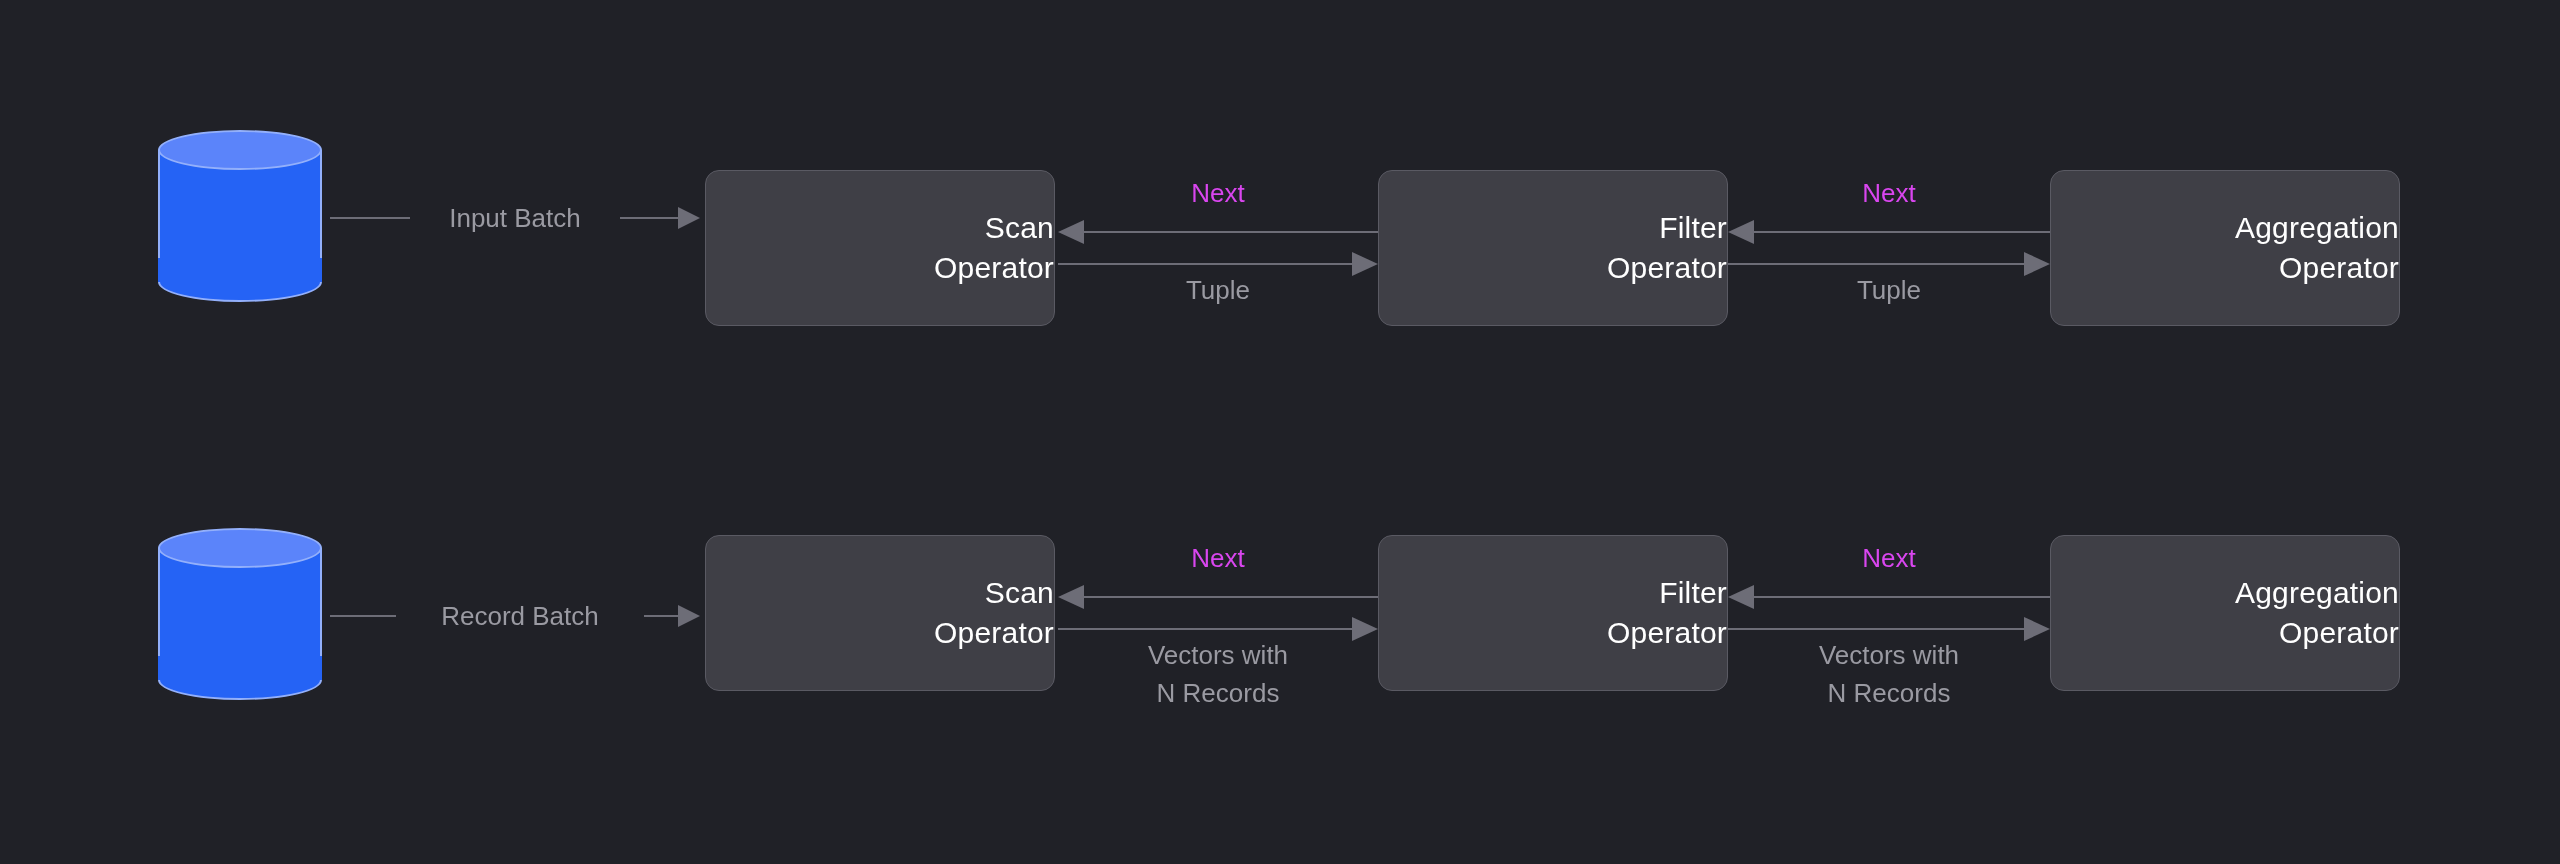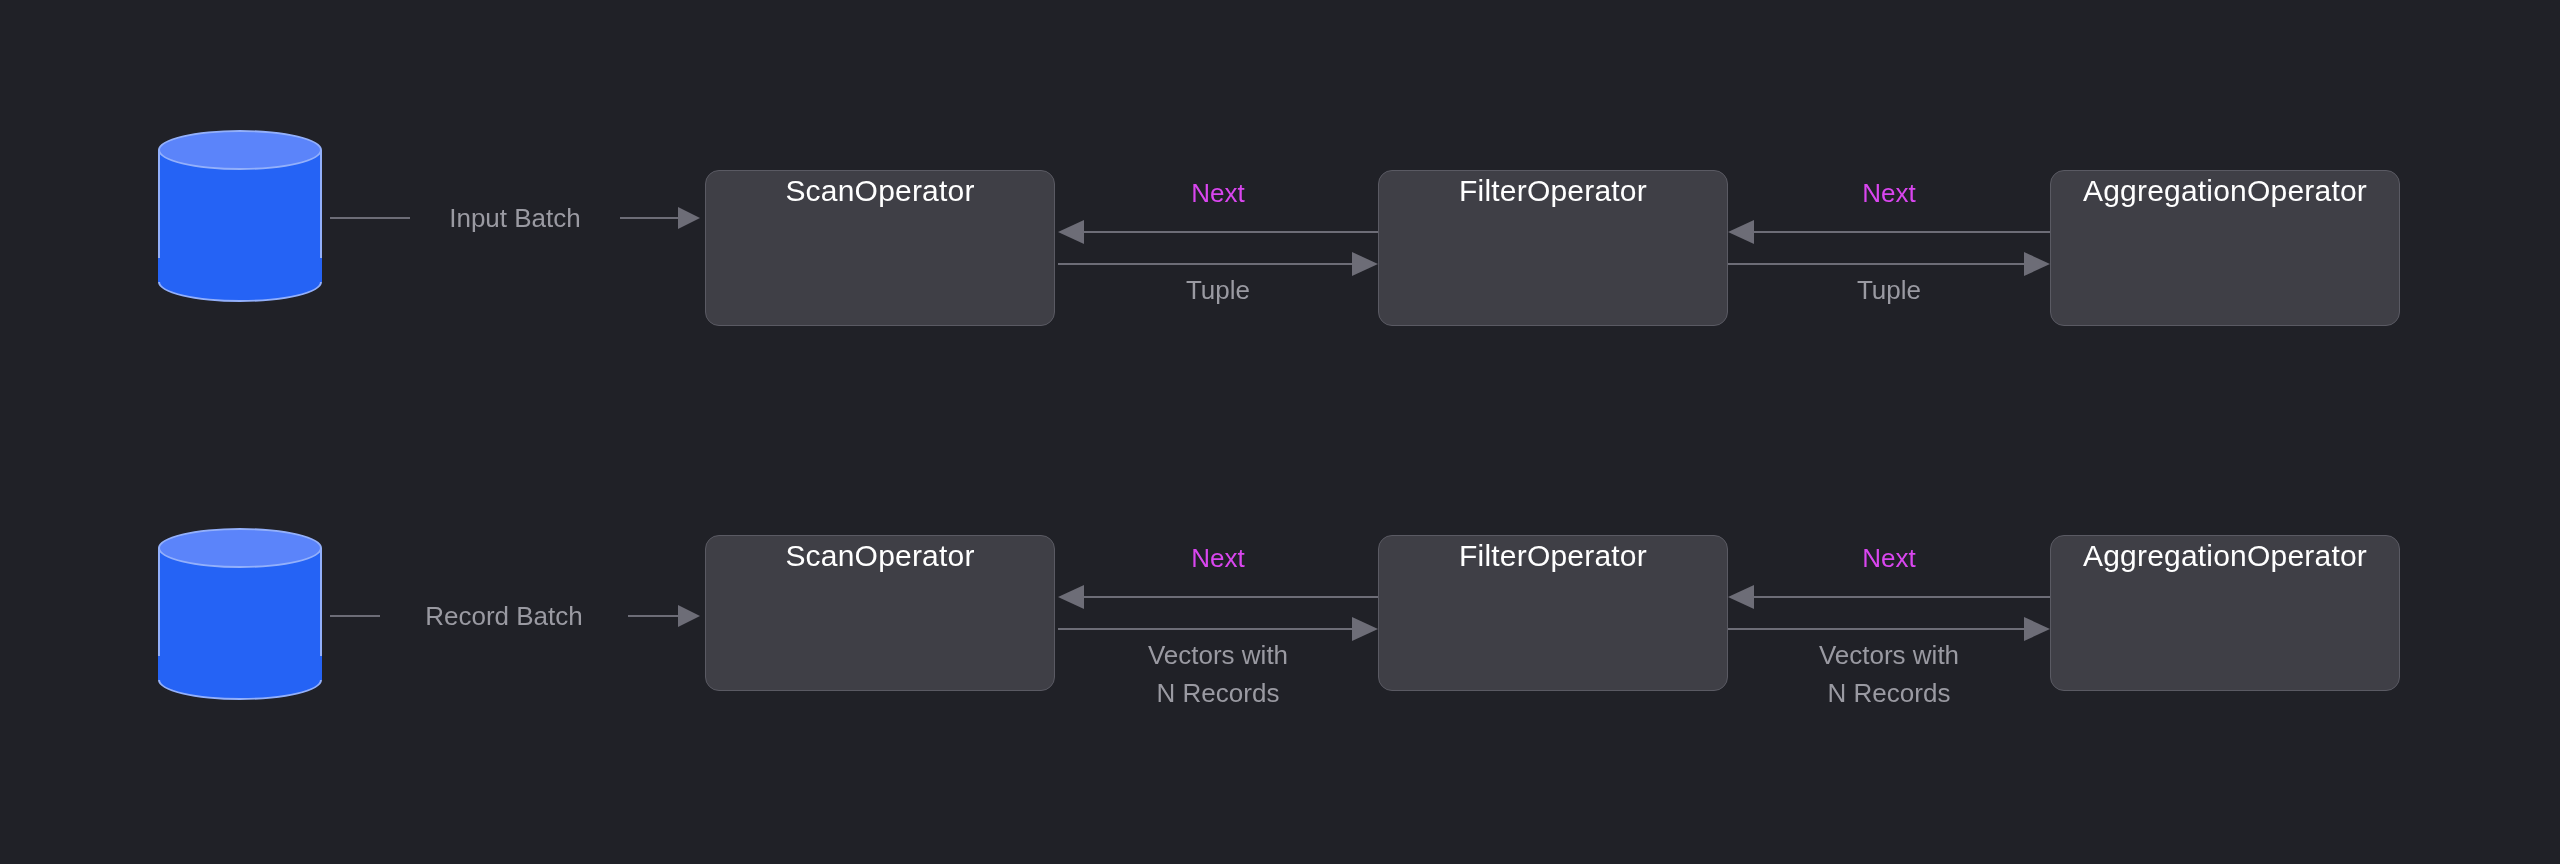--- a/index.html
+++ b/index.html
@@ -84,21 +84,22 @@
   
   .op-box {
     position: absolute;
     width: 350px;
     height: 156px;
     background: #3f3f46;
     border: 1.5px solid #5a5a63;
     border-radius: 14px;
     box-sizing: border-box;
     display: flex;
-    align-items: flex-start;
+    flex-direction: column;
+    align-items: flex-end;
     justify-content: center;
     color: #ffffff;
     font-size: 30px;
     line-height: 1.32;
     letter-spacing: 0.2px;
   }
   .op-box .op-line { display: block; }
 
   
   .feed {
@@ -243,21 +244,21 @@
     <div class="cylinder" style="left:158px; top:38px;">
       <div class="cyl-bottom"></div>
       <div class="cyl-body"></div>
       <div class="cyl-bottom-mask"></div>
       <div class="cyl-top"></div>
     </div>
 
     <div class="feed" style="left:330px; top:96px; width:370px;">
       <div class="feed-line" style="left:0px; width:355px;"></div>
       <div class="arrow-head-right" style="left:348px;"></div>
-      <div class="feed-label" style="left:50px; width:248px; background:#202127;">Record Batch</div>
+      <div class="feed-label" style="left:66px; width:248px; background:#202127;">Record Batch</div>
     </div>
 
     <div class="op-box" style="left:705px; top:45px;">
       <span class="op-line">Scan</span>
       <span class="op-line">Operator</span>
     </div>
 
     <div class="link" style="left:1058px; top:46px; width:320px;">
       <div class="label-top">Next</div>
       <div class="link-line line-upper" style="left:22px; width:298px;"></div>

